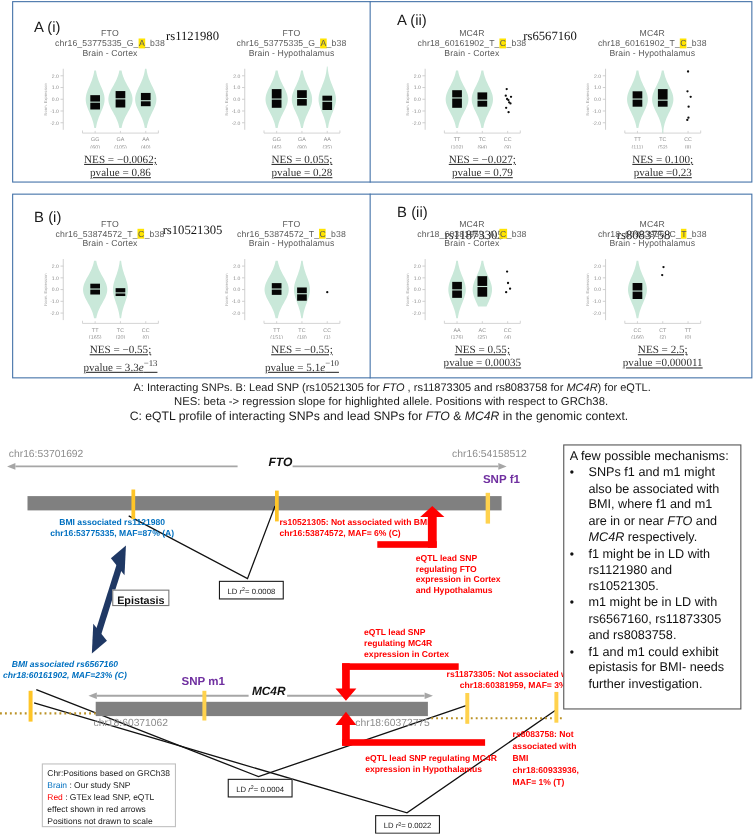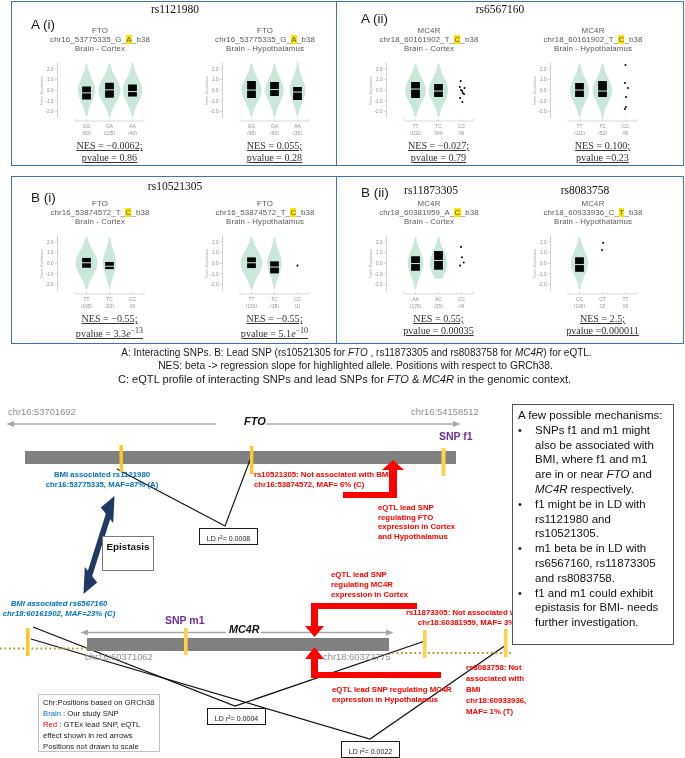--- a/index.html
+++ b/index.html
@@ -9,21 +9,21 @@
     background:#ffffff;
     font-family:"Liberation Sans", sans-serif;
     -webkit-font-smoothing: antialiased;
   }
   .abs { position:absolute; }
 
   
   .panelbox { position:absolute; border:1.4px solid #4472a8; background:#fff; }
   .vdiv { position:absolute; width:0; border-left:1.4px solid #4472a8; }
   .panel-tag { position:absolute; font-family:"Liberation Sans", sans-serif; font-size:13.5px; color:#1a1a1a; z-index:6; }
-  .panel-title { position:absolute; font-family:"Liberation Serif", serif; font-size:11.5px; color:#111; text-align:center; }
+  .panel-title { position:absolute; font-family:"Liberation Serif", serif; font-size:11.5px; color:#111; text-align:center;margin-top:24px; }
 
   
   .eq { position:absolute; background:transparent; }
   .eq-gene { font-size:7.9px; letter-spacing:0.2px; }
   .eq-var  { font-size:7.9px; letter-spacing:0.1px; }
   .eq-tis  { font-size:7.9px; letter-spacing:0.1px; }
   .hl { background:#ffe400; padding:0 0.3px; }
   .nes { position:absolute; width:100%; text-align:center;
          font-family:"Liberation Serif", serif; font-size:10.1px; color:#333; line-height:11.5px;text-decoration:underline; }
 
@@ -519,21 +519,21 @@
 <div class="redtext" style="left:358px; top:503px; line-height:9.6px;">
   <div>eQTL lead SNP</div>
   <div>regulating FTO</div>
   <div>expression in Cortex</div>
   <div>and Hypothalamus</div>
 </div>
 <div class="ldbox" style="left:199px; top:528px; width:59px; height:17px; line-height:15px;">
   <span>LD <i style="font-style:italic">r</i><sup>2</sup>= 0.0008</span>
 </div>
 
-<div class="epistasis" style="left:102px; top:536px; width:52px; height:35px; line-height:20px; font-size:9.8px;">Epistasis</div>
+<div class="epistasis" style="left:102px; top:536px; width:52px; height:15px; line-height:20px; font-size:9.8px;">Epistasis</div>
 
 <div class="bluetext" style="left:0px; top:599px; width:118px; text-align:center;font-style:italic;">
   <div>BMI associated rs6567160</div>
   <div>chr18:60161902, MAF=23% (C)</div>
 </div>
 <div class="snplab" style="left:165px; top:614px;">SNP m1</div>
 <div class="gene-name" style="left:229px; top:623px; font-size:10.8px;">MC4R</div>
 <div class="coord" style="left:85px; top:651px;">chr18:60371062</div>
 <div class="coord" style="left:323px; top:651px;">chr18:60372775</div>
 
@@ -579,20 +579,20 @@
       <div class="mech-li">
         <span class="mech-bullet">•</span>
         <span>SNPs f1 and m1 might also be associated with BMI, where f1 and m1 are in or near <i>FTO</i> and <i>MC4R</i> respectively.</span>
       </div>
       <div class="mech-li">
         <span class="mech-bullet">•</span>
         <span>f1 might be in LD with rs1121980 and rs10521305.</span>
       </div>
       <div class="mech-li">
         <span class="mech-bullet">•</span>
-        <span>m1 beta be in LD with rs6567160, rs11873305 and rs8083758.</span>
+        <span>m1 might be in LD with rs6567160, rs11873305 and rs8083758.</span>
       </div>
       <div class="mech-li">
         <span class="mech-bullet">•</span>
         <span>f1 and m1 could exhibit epistasis for BMI- needs further investigation.</span>
       </div>
     </div>
 </div>
 
 </body></html>

